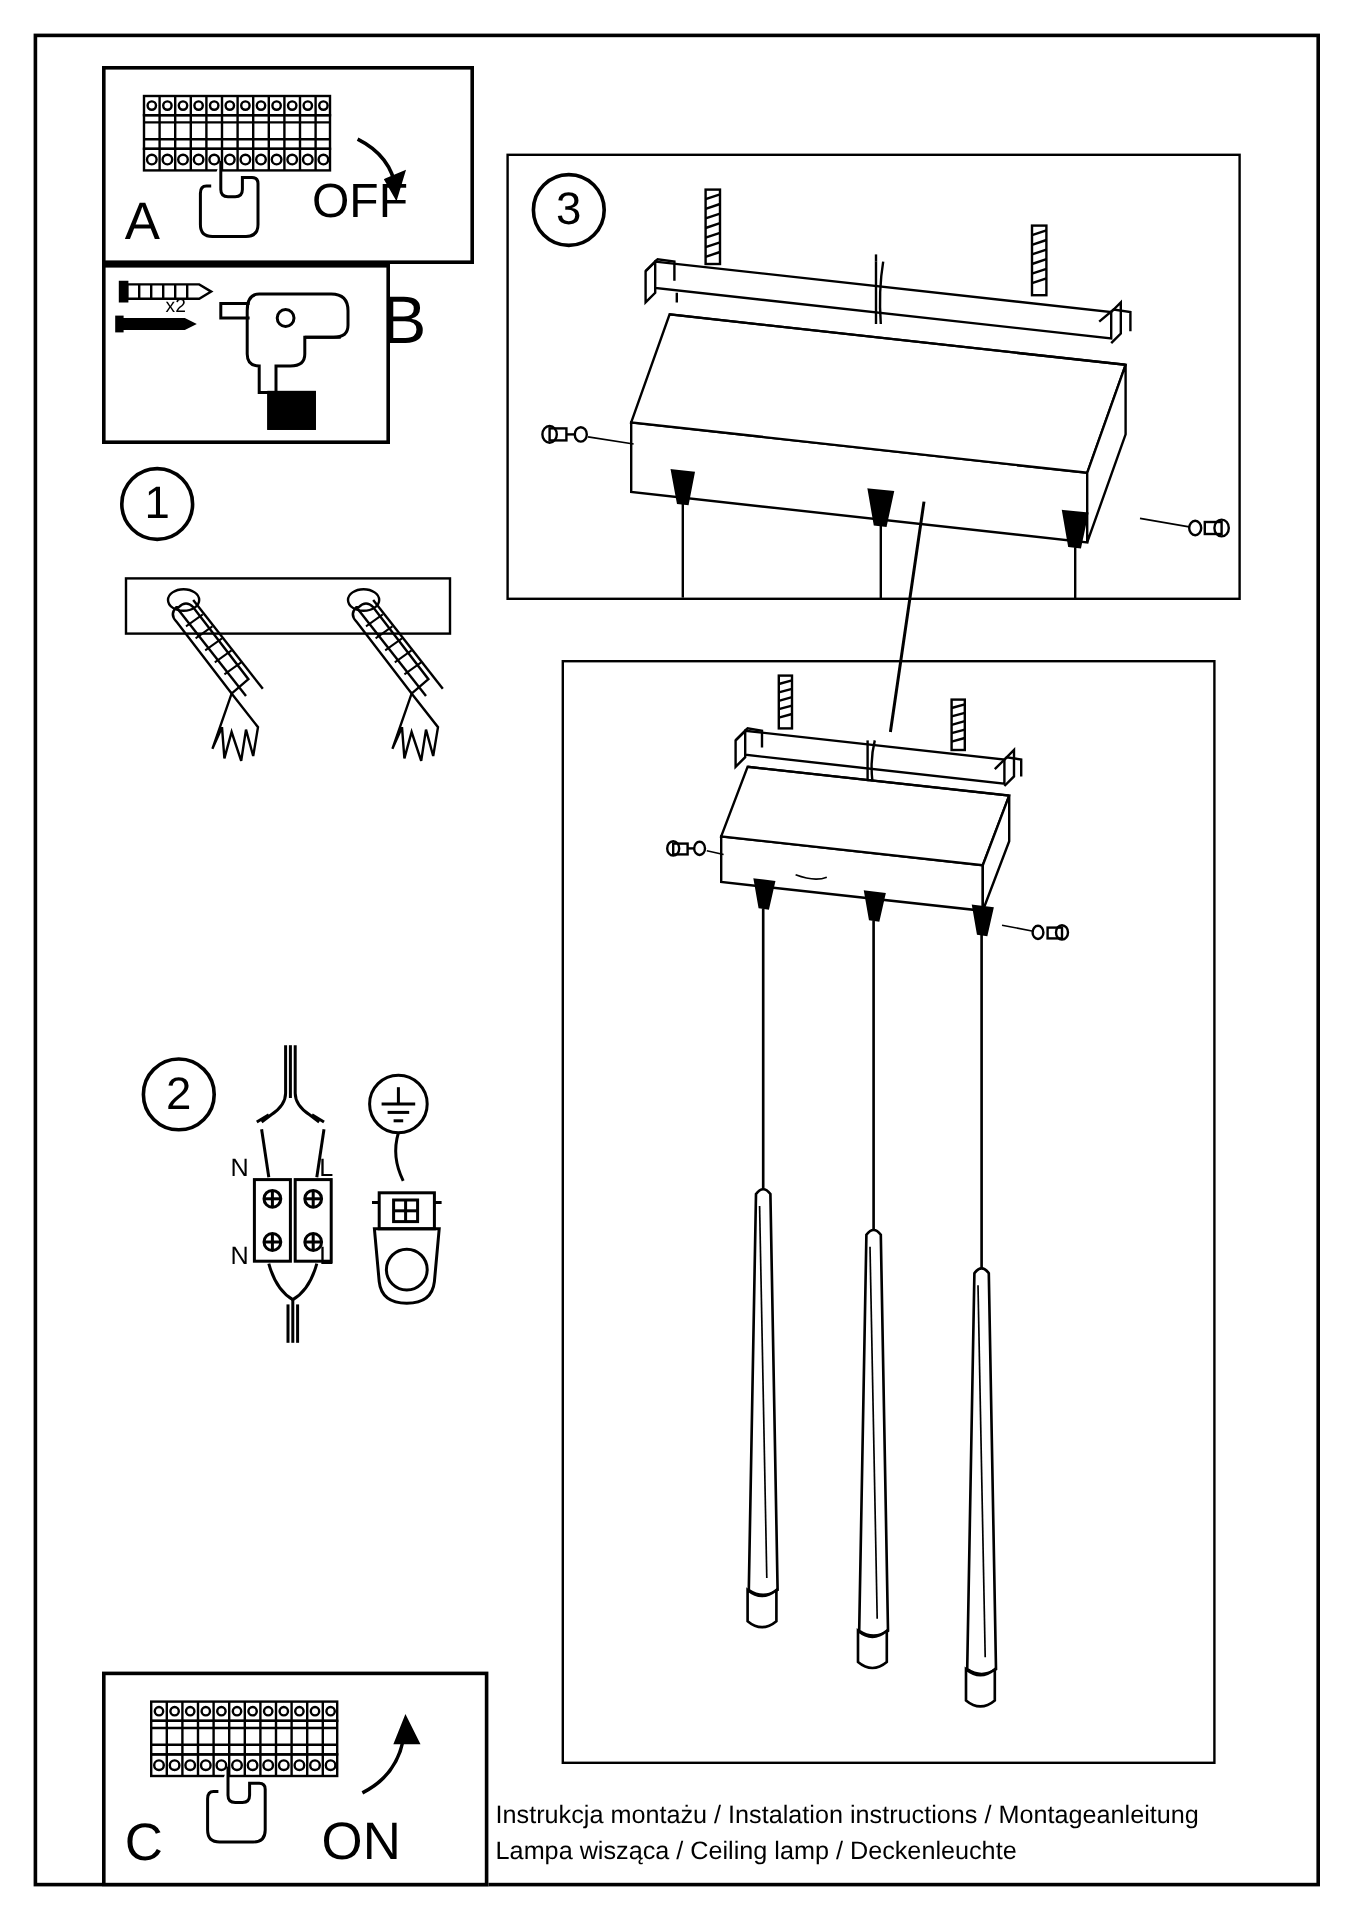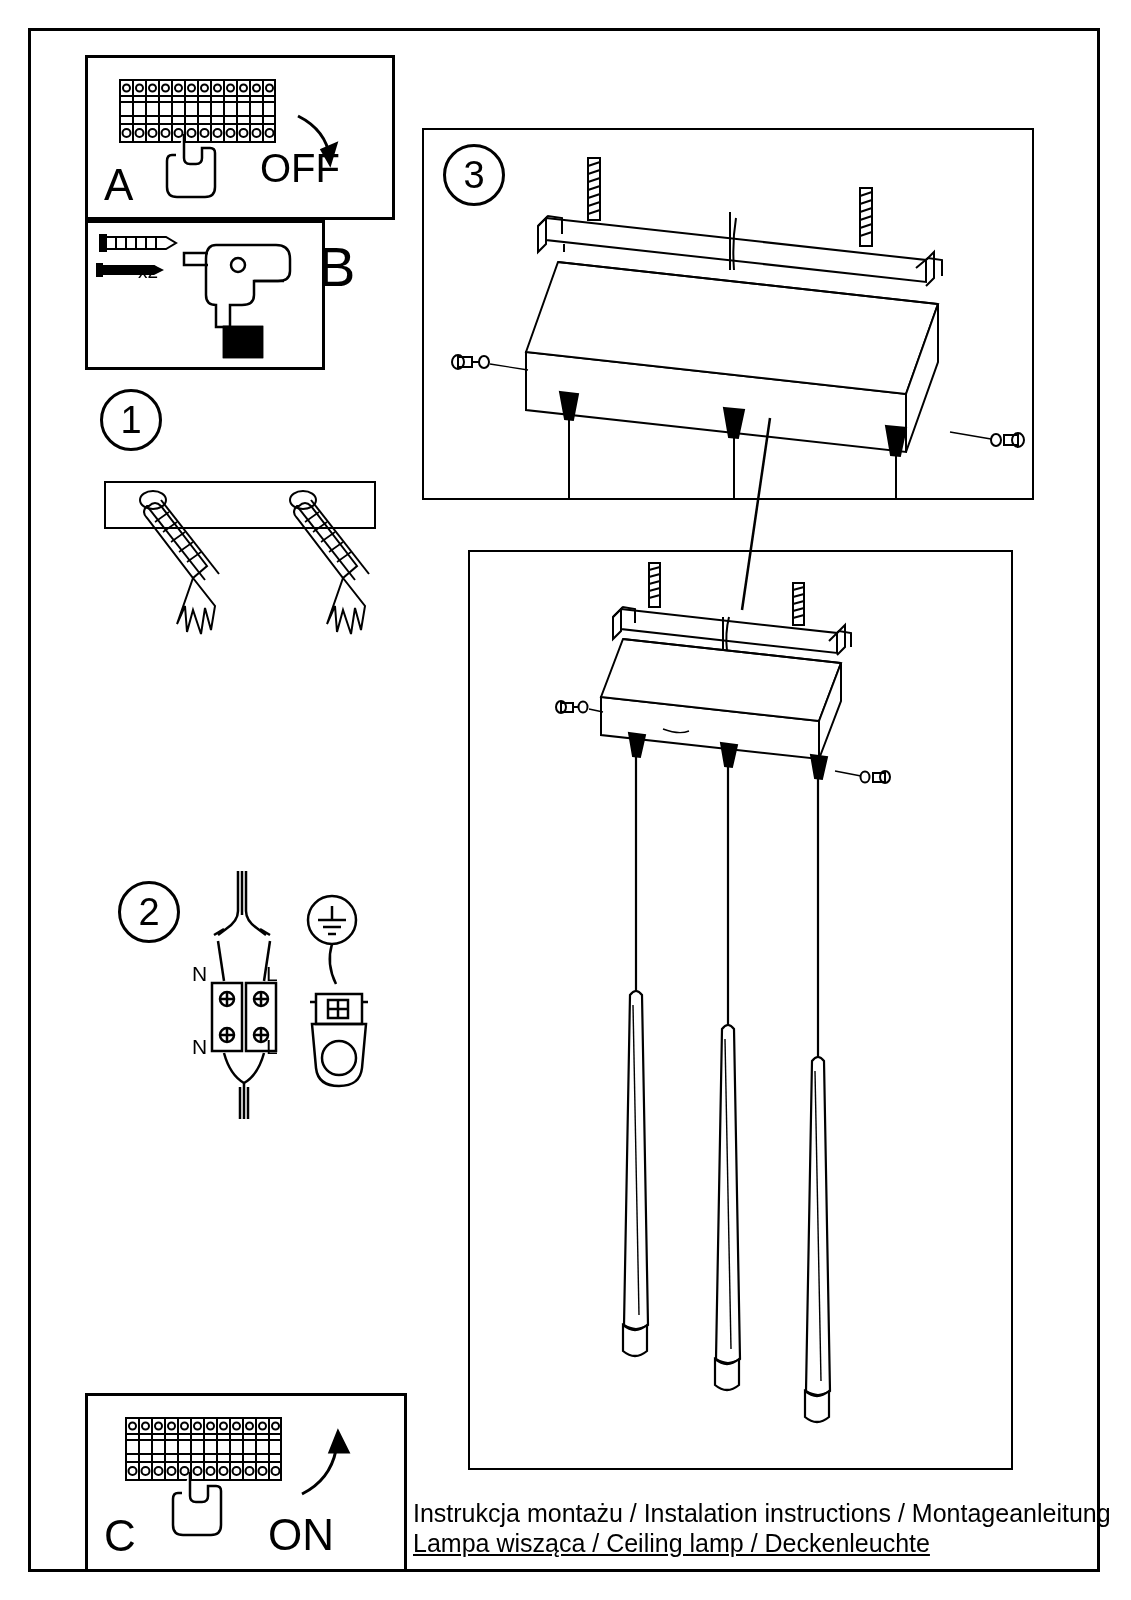--- a/index.html
+++ b/index.html
@@ -66,21 +66,21 @@
   .smalltext {
     position: absolute;
     font-size: 13px;
   }
   .nl-label {
     position: absolute;
     font-size: 21px;
   }
   .footer-text {
     position: absolute;
-    font-size: 25px;
+    font-size: 21px;
     line-height: 30px;
     white-space: nowrap;
   }
   svg { display: block; }
   .abs { position: absolute; }
 </style>
 </head>
 <body>
 
 <div id="page">
@@ -165,21 +165,21 @@
 
       <g fill="none" stroke="#000" stroke-width="2.5">
         <path d="M128 22 l60 0 q14 0 14 14 l0 12 q0 10 -12 10 l-24 0 l0 14 q0 10 -12 10 l-12 0 l0 22 l-14 0 l0 -22 q-10 0 -10 -10 l0 -36 q0 -14 10 -14 z"></path>
         <path d="M120 30 l-24 0 l0 12 l24 0"></path>
         <rect x="136" y="104" width="38" height="30"></rect>
         <rect x="136" y="104" width="38" height="30" fill="#000" stroke="#000"></rect>
         <circle cx="150" cy="42" r="7"></circle>
         <path d="M166 58 l30 0"></path>
       </g>
     </svg>
-    <div class="smalltext" style="left:50px; top:38px; font-size:19px;">x2</div>
+    <div class="smalltext" style="left:50px; top:24px; font-size:16px;">x2</div>
     <div class="letter" style="left:230px; top:16px; font-size:56px;">B</div>
   </div>
 
   <div class="circnum" style="left:100px; top:389px;">
     <span>1</span>
   </div>
 
   <div class="abs" style="left:95px; top:470px;">
     <svg width="320" height="240" viewBox="0 0 320 240">
       <g fill="none" stroke="#000" stroke-width="2">
@@ -498,15 +498,15 @@
       </g>
       <g stroke="#000" stroke-width="1.4" fill="none">
         <line x1="88" y1="450" x2="94" y2="760"></line>
         <line x1="180" y1="484" x2="186" y2="794"></line>
         <line x1="270" y1="516" x2="276" y2="826"></line>
       </g>
     </svg>
   </div>
 
   <div class="footer-text" style="left:413px; top:1498px;">Instrukcja montażu / Instalation instructions / Montageanleitung</div>
-  <div class="footer-text" style="left:413px; top:1528px;text-decoration:underline;">Lampa wisząca / Ceiling lamp / Deckenleuchte</div>
+  <div class="footer-text" style="left:413px; top:1528px;">Lampa wisząca / Ceiling lamp / Deckenleuchte</div>
 
 </div>
 
 </body></html>

